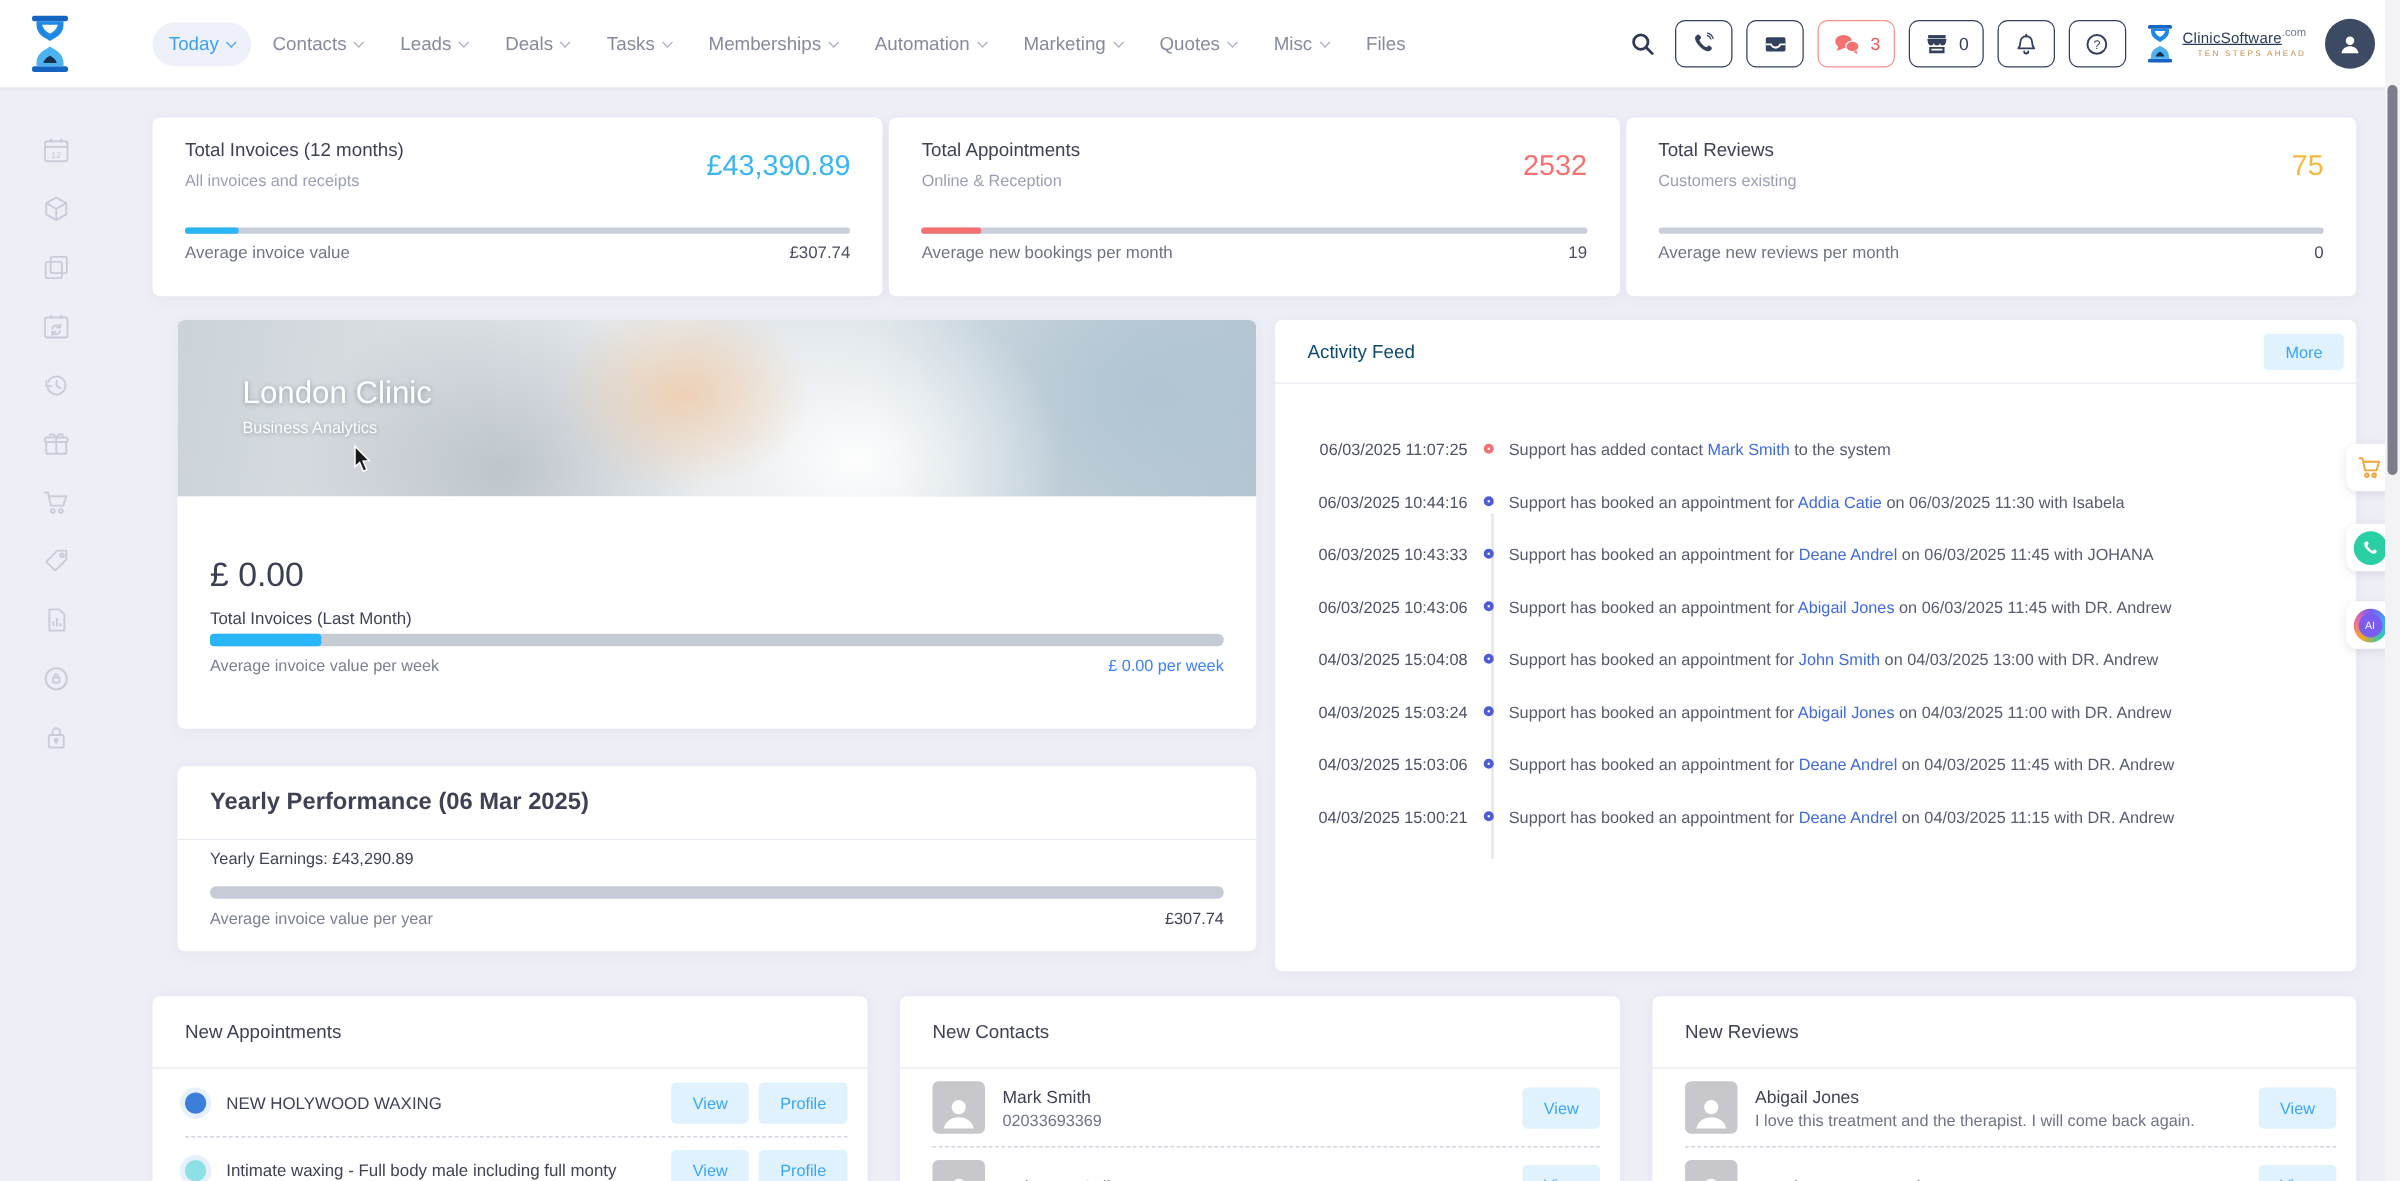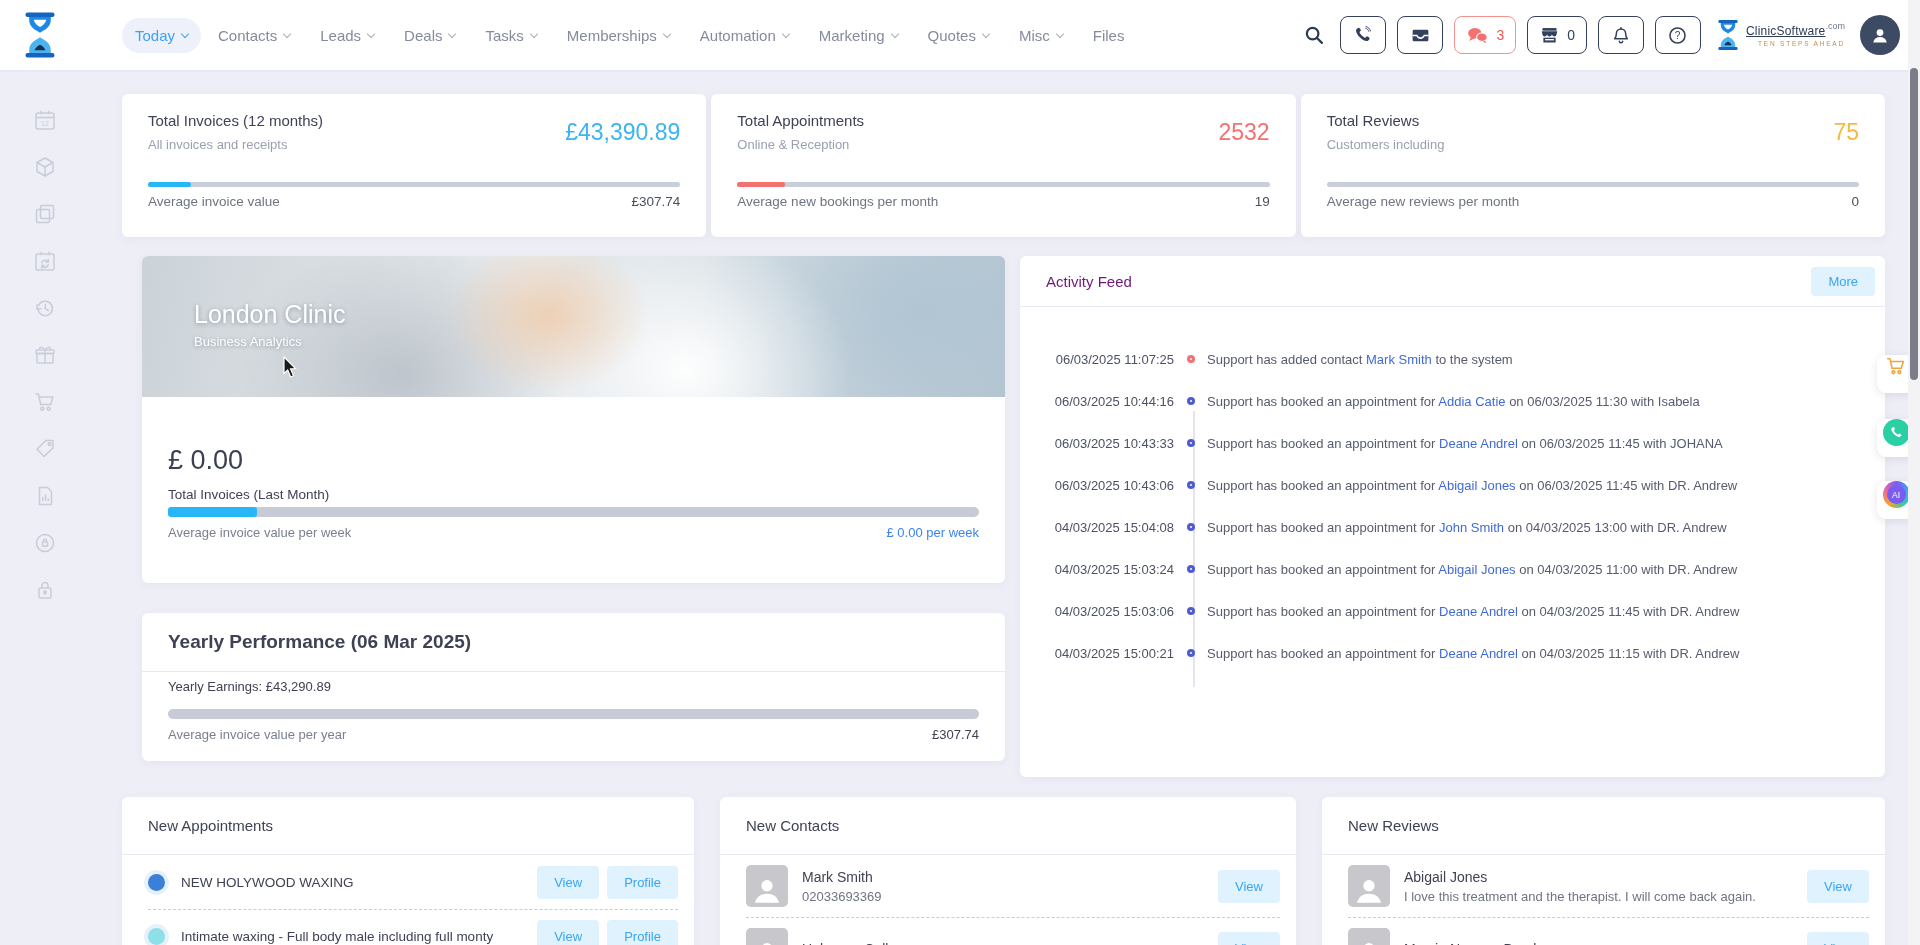--- a/index.html
+++ b/index.html
@@ -69,21 +69,21 @@
   .yearly-card { margin-top:30px; height:148px; position:relative; }
   .yr-head { padding:18px 26px; border-bottom:1px solid #e8eaf2;font-weight:bold; }
   .yr-title { font-size:19px; color:#3f4254; }
   .yr-earn { position:absolute; left:26px; top:66px; font-size:13px; color:#3f4254; }
   .yr-track { position:absolute; left:26px; right:26px; top:96px; height:10px; border-radius:5px; background:#c6cbd6; }
   .yr-footer { position:absolute; left:26px; right:26px; top:114px; display:flex; justify-content:space-between; font-size:13px; color:#7b8090; }
   .yr-footer b { font-weight:normal; color:#3f4254; }
 
   .activity-card { height:521px; position:relative; }
   .ac-head { display:flex; align-items:center; justify-content:space-between; padding:12px 10px 12px 26px; border-bottom:1px solid #e8eaf2; height:51px; }
-  .ac-title { font-size:15px; color:#701a75; }
+  .ac-title { font-size:15px; color:#0c4a6e; }
   .more-btn { background:#dff2fd; color:#3aa5f4; border:none; font-size:13px; padding:7px 17px; border-radius:4px; cursor:pointer; font-family:inherit; }
   .alist { position:relative; padding-top:31px; }
   .aline { position:absolute; left:173px; top:104px; width:2px; height:276px; background:#e2e5ef; }
   .arow { position:relative; display:flex; align-items:center; height:42px; padding-left:26px; font-size:13px; }
   .atime { width:128px; text-align:right; color:#4c5164; }
   .adot { width:8px; height:8px; border-radius:50%; background:#fff; border:3px solid #4f5bd5; margin:0 12px 0 13px; position:relative; z-index:1; }
   .atext { color:#565b6e; }
   .alink { color:#3f6ad8; text-decoration:none; cursor:pointer; }
 
   .bottom-row { display:flex; justify-content:space-between; margin-top:20px; }
@@ -97,21 +97,21 @@
   .b-label { font-size:13.5px; color:#3f4254; flex:1; padding-right:10px; }
   .pill-btn { background:#dff2fd; color:#3aa5f4; border:none; font-size:13px; padding:9px 17px; border-radius:4px; cursor:pointer; margin-left:8px; font-family:inherit; }
   .p-avatar { width:42px; height:42px; border-radius:5px; background:#c7c7cc; margin-right:14px; flex:none; display:flex; align-items:flex-end; justify-content:center; overflow:hidden; }
   .p-info { flex:1; padding-right:10px; }
   .p-name { font-size:14px; color:#3f4254; }
   .p-detail { font-size:13px; color:#6f7484; margin-top:4px; }
   .b-row.tall { min-height:62px; padding:8px 0; }
 
   
   .dock { position:absolute; right:5px; z-index:6; }
-  .dock-tile { width:38px; height:38px; background:#fff; border-radius:9px; box-shadow:0 2px 8px rgba(56,60,92,.12); display:flex; justify-content:center; cursor:pointer; position:absolute; right:0; }
+  .dock-tile { width:38px; height:38px; background:#fff; border-radius:9px; box-shadow:0 2px 8px rgba(56,60,92,.12); display:flex; align-items:center; justify-content:center; cursor:pointer; position:absolute; right:0; }
   .ai-outer { width:27px; height:27px; border-radius:50%; background:conic-gradient(#7b5cf0,#3fa9f5,#35c9a8,#f5a623,#ef6aa0,#7b5cf0); display:flex; align-items:center; justify-content:center; }
   .ai-inner { width:19px; height:19px; border-radius:50%; background:#7b5cf0; color:#fff; font-size:8.5px; display:flex; align-items:center; justify-content:center; }
   .wa-circle { width:27px; height:27px; border-radius:50%; background:#2bcfa4; display:flex; align-items:center; justify-content:center; }
   .scrollbar { position:absolute; right:0; top:0; width:12px; height:945px; background:#f3f3f6; z-index:7; }
   .scroll-thumb { position:absolute; left:2px; width:8px; top:68px; height:312px; border-radius:4px; background:#7b7e88; }
   .cursor { position:absolute; left:283px; top:356px; z-index:9; pointer-events:none; }
 </style>
 </head>
 <body>
 
@@ -331,21 +331,21 @@
       <div class="track">
           <div class="fill" style="width: 9%; background: rgb(244, 113, 111);"></div>
         </div>
       <div class="sc-footer">
           <span>Average new bookings per month</span>
           <b>19</b>
         </div>
     </div>
     <div class="card stat-card">
       <div class="sc-title">Total Reviews</div>
-      <div class="sc-sub">Customers including</div>
+      <div class="sc-sub">Customers existing</div>
       <div class="sc-value" style="color: rgb(246, 185, 63);">75</div>
       <div class="track">
           <div class="fill" style="width: 0%; background: rgb(246, 185, 63);"></div>
         </div>
       <div class="sc-footer">
           <span>Average new reviews per month</span>
           <b>0</b>
         </div>
     </div>
   </section>

